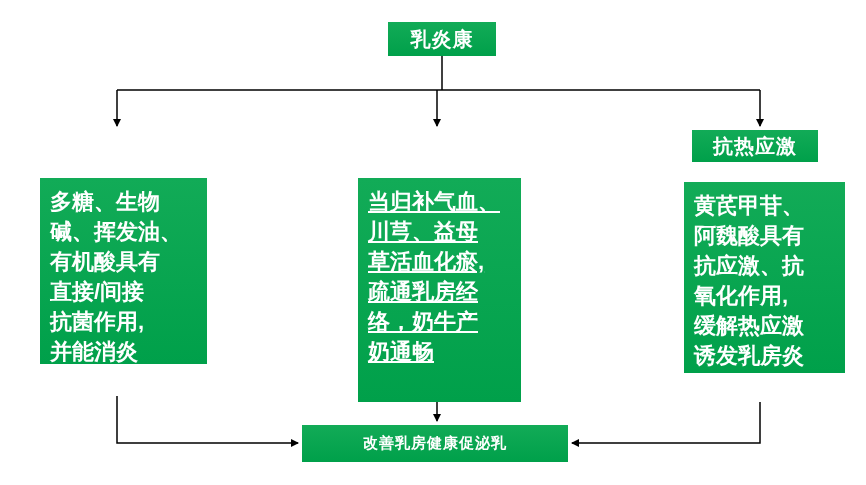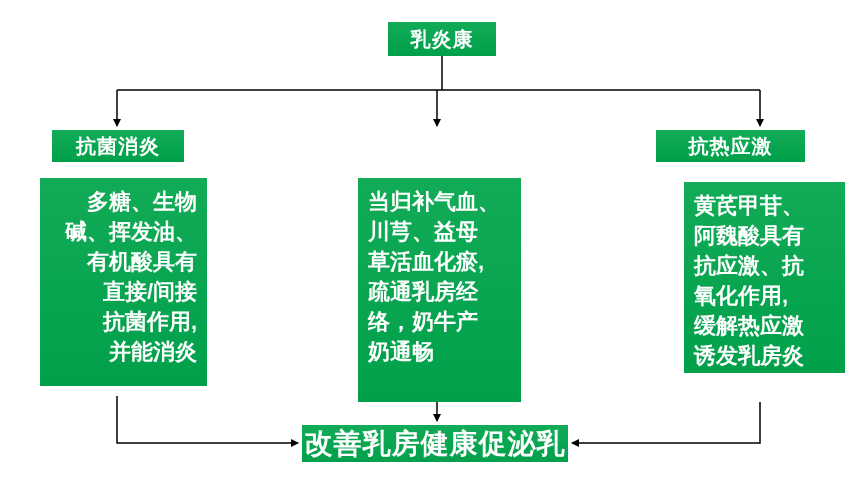--- a/index.html
+++ b/index.html
@@ -29,36 +29,36 @@
   }
   .label-box {
     display: flex;
     align-items: center;
     justify-content: center;
     font-size: 20px;
     font-weight: bold;
     letter-spacing: 1px;
   }
   .root-box   { left: 388px; top: 22px;  width: 108px; height: 34px; }
-  .result-box { left: 302px; top: 425px; width: 266px; height: 37px; font-size: 28px; }
+  .result-box { left: 302px; top: 425px; width: 266px; height: 37px; font-size: 15px; }
 
   .h-left  { left: 52px;  top: 130px; width: 132px; height: 32px; }
   .h-mid   { left: 372px; top: 130px; width: 132px; height: 32px; }
-  .h-right { left: 656px; top: 130px; width: 149px; height: 32px; }
+  .h-right { left: 692px; top: 130px; width: 126px; height: 32px; }
 
   .desc {
     font-size: 22px;
     font-weight: bold;
     line-height: 30px;
     padding: 9px 10px;
     white-space: pre-line;
     text-align: left;
   }
-  .d-left  { left: 40px;  top: 178px; width: 167px; height: 208px; text-align: right; }
-  .d-mid   { left: 358px; top: 178px; width: 163px; height: 224px; }
+  .d-left  { left: 40px;  top: 178px; width: 167px; height: 186px; }
+  .d-mid   { left: 358px; top: 178px; width: 163px; height: 224px; text-decoration: underline; }
   .d-right { left: 684px; top: 182px; width: 161px; height: 191px; }
 </style>
 </head>
 <body>
 
 <div class="canvas">
 
   <svg class="connectors" viewBox="0 0 866 485" xmlns="http://www.w3.org/2000/svg">
     <defs>
       <marker id="arrow" markerWidth="10" markerHeight="10" refX="7" refY="4" orient="auto" markerUnits="userSpaceOnUse">
@@ -76,21 +76,20 @@
 
     <line x1="437" y1="402" x2="437" y2="421" stroke="#000000" stroke-width="1.5" marker-end="url(#arrow)"></line>
 
     <polyline points="117,396 117,443 298,443" fill="none" stroke="#000000" stroke-width="1.5" marker-end="url(#arrow)"></polyline>
 
     <polyline points="760,402 760,443 572,443" fill="none" stroke="#000000" stroke-width="1.5" marker-end="url(#arrow)"></polyline>
   </svg>
 
   <div class="box label-box root-box">乳炎康</div>
 
-  <div class="box label-box h-left">抗菌消炎</div>
   <div class="box label-box h-right">抗热应激</div>
 
   <div class="box desc d-left">多糖、生物
 碱、挥发油、
 有机酸具有
 直接/间接
 抗菌作用,
 并能消炎</div>
   <div class="box desc d-mid">当归补气血、
 川芎、益母

